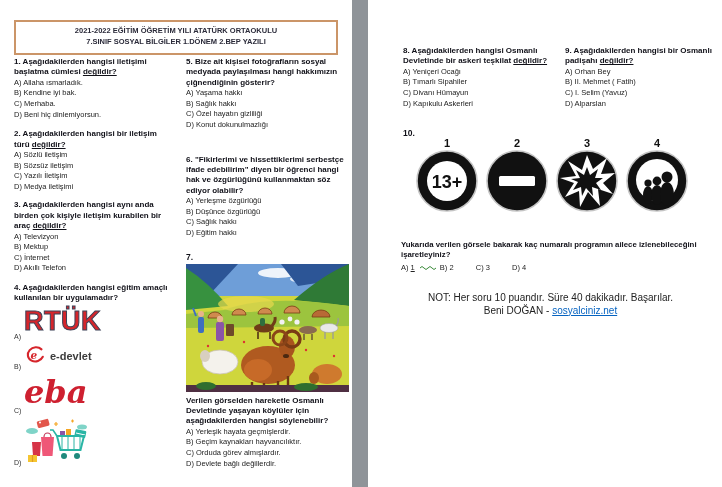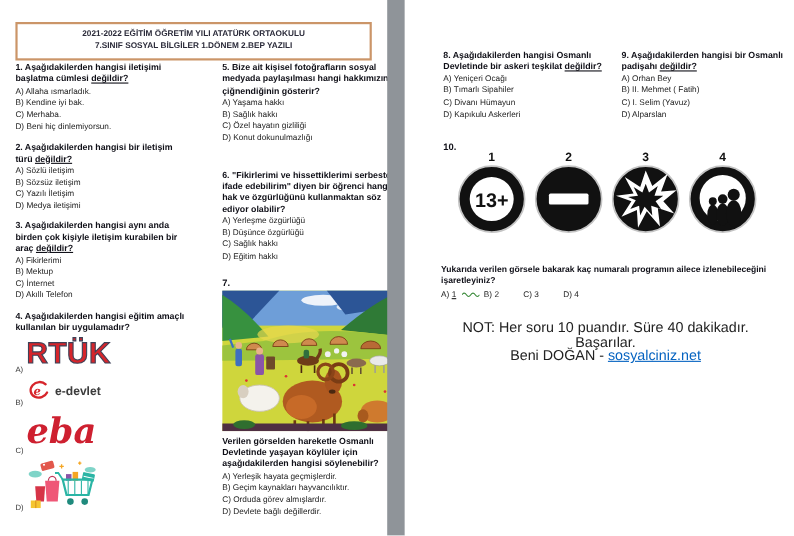--- a/index.html
+++ b/index.html
@@ -7,21 +7,21 @@
   .sheet{position:relative;width:722px;height:487px;background:#ffffff;overflow:hidden;padding-left:47px;}
   .divider{position:absolute;left:352px;top:0;width:16px;height:487px;background:#8f9499;}
   .page{position:absolute;top:0;height:487px;background:#fff;}
   .page-left{left:0;width:352px;}
   .page-right{left:368px;width:354px;}
   .header-box{position:absolute;left:14px;top:20px;width:320px;height:28px;border:2px solid #cb9568;
     text-align:center;padding-top:3px;box-sizing:content-box;}
   .header-box div{font-size:7.5px;font-weight:bold;color:#2b2b3a;line-height:11px;}
   .col{position:absolute;}
   .col1{left:14px;top:57px;width:160px;}
-  .col2{left:202px;top:57px;width:166px;}
+  .col2{left:186px;top:57px;width:166px;}
   .qt{font-size:8px;font-weight:bold;color:#101018;line-height:10.4px;margin:0;}
   .opt{font-size:7.5px;color:#222;line-height:10.6px;margin:0;}
   .u{text-decoration:underline;}
   .q{margin-bottom:9px;}
   .q-tight{margin-bottom:8px;}
   .qnum{font-size:8.5px;font-weight:bold;color:#101018;margin:0 0 2px 0;}
   
   .logo-opt{position:relative;margin:2px 0 4px 0;}
   .logo-opt .lab{position:absolute;left:0;bottom:0;font-size:7px;color:#333;}
   .logo-inner{margin-left:10px;}
@@ -37,21 +37,21 @@
   .q10num{position:absolute;left:35px;top:128px;font-size:8.5px;font-weight:bold;color:#101018;}
   .symbols-row{position:absolute;left:48px;top:136px;display:flex;gap:8px;}
   .symbol-item{width:62px;text-align:center;}
   .symbol-item .snum{font-size:11px;font-weight:bold;color:#111;line-height:14px;}
   .q10text{position:absolute;left:33px;top:240px;width:330px;font-size:7.8px;font-weight:bold;
     color:#101018;line-height:10.4px;}
   .q10opts{position:absolute;left:33px;top:263px;font-size:7.5px;color:#222;}
   .q10opts .oi{margin-right:20px;}
   .squig{vertical-align:baseline;margin:0 2px 0 1px;}
   .footer{position:absolute;left:40px;top:292px;width:285px;text-align:center;
-    font-size:13px;color:#222;line-height:12.5px;}
+    font-size:10px;color:#222;line-height:12.5px;}
   .link{color:#0563c1;text-decoration:underline;cursor:pointer;text-align:right;}
   .painting-wrap{margin-top:1px;}
 </style>
 </head>
 <body>
 
 <div class="sheet">
 
   <div class="page page-left">
 
@@ -73,21 +73,21 @@
       <div class="q q-tight">
         <p class="qt"><span>2. Aşağıdakilerden hangisi bir iletişim türü </span><span class="u">değildir?</span></p>
         <p class="opt">A) Sözlü iletişim</p>
         <p class="opt">B) Sözsüz iletişim</p>
         <p class="opt">C) Yazılı İletişim</p>
         <p class="opt">D) Medya iletişimi</p>
       </div>
 
       <div class="q">
         <p class="qt"><span>3. Aşağıdakilerden hangisi aynı anda birden çok kişiyle iletişim kurabilen bir araç </span><span class="u">değildir?</span></p>
-        <p class="opt">A) Fikirlerimi</p>
+        <p class="opt">A) Televizyon</p>
         <p class="opt">B) Mektup</p>
         <p class="opt">C) İnternet</p>
         <p class="opt">D) Akıllı Telefon</p>
       </div>
 
       <div class="q">
         <p class="qt"><span>4. Aşağıdakilerden hangisi eğitim amaçlı kullanılan bir uygulamadır?</span></p>
 
         <div class="logo-opt" style="height:34px;">
           <div class="logo-inner rtuk-text">RTÜK</div>

